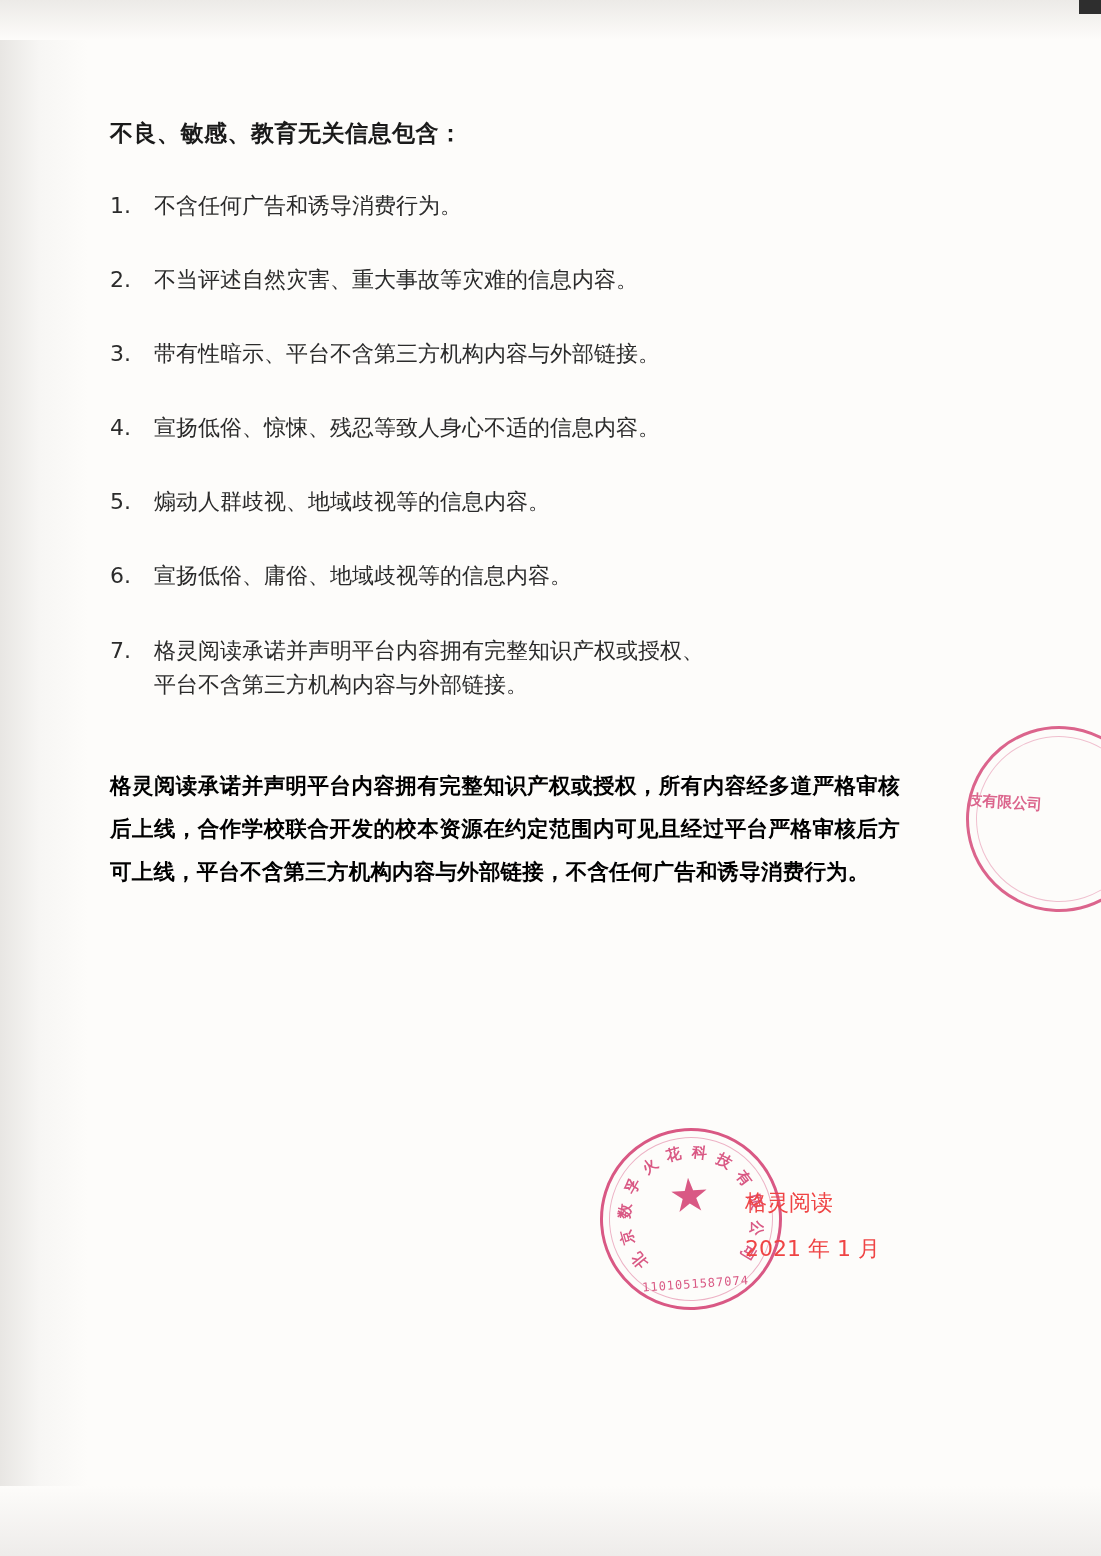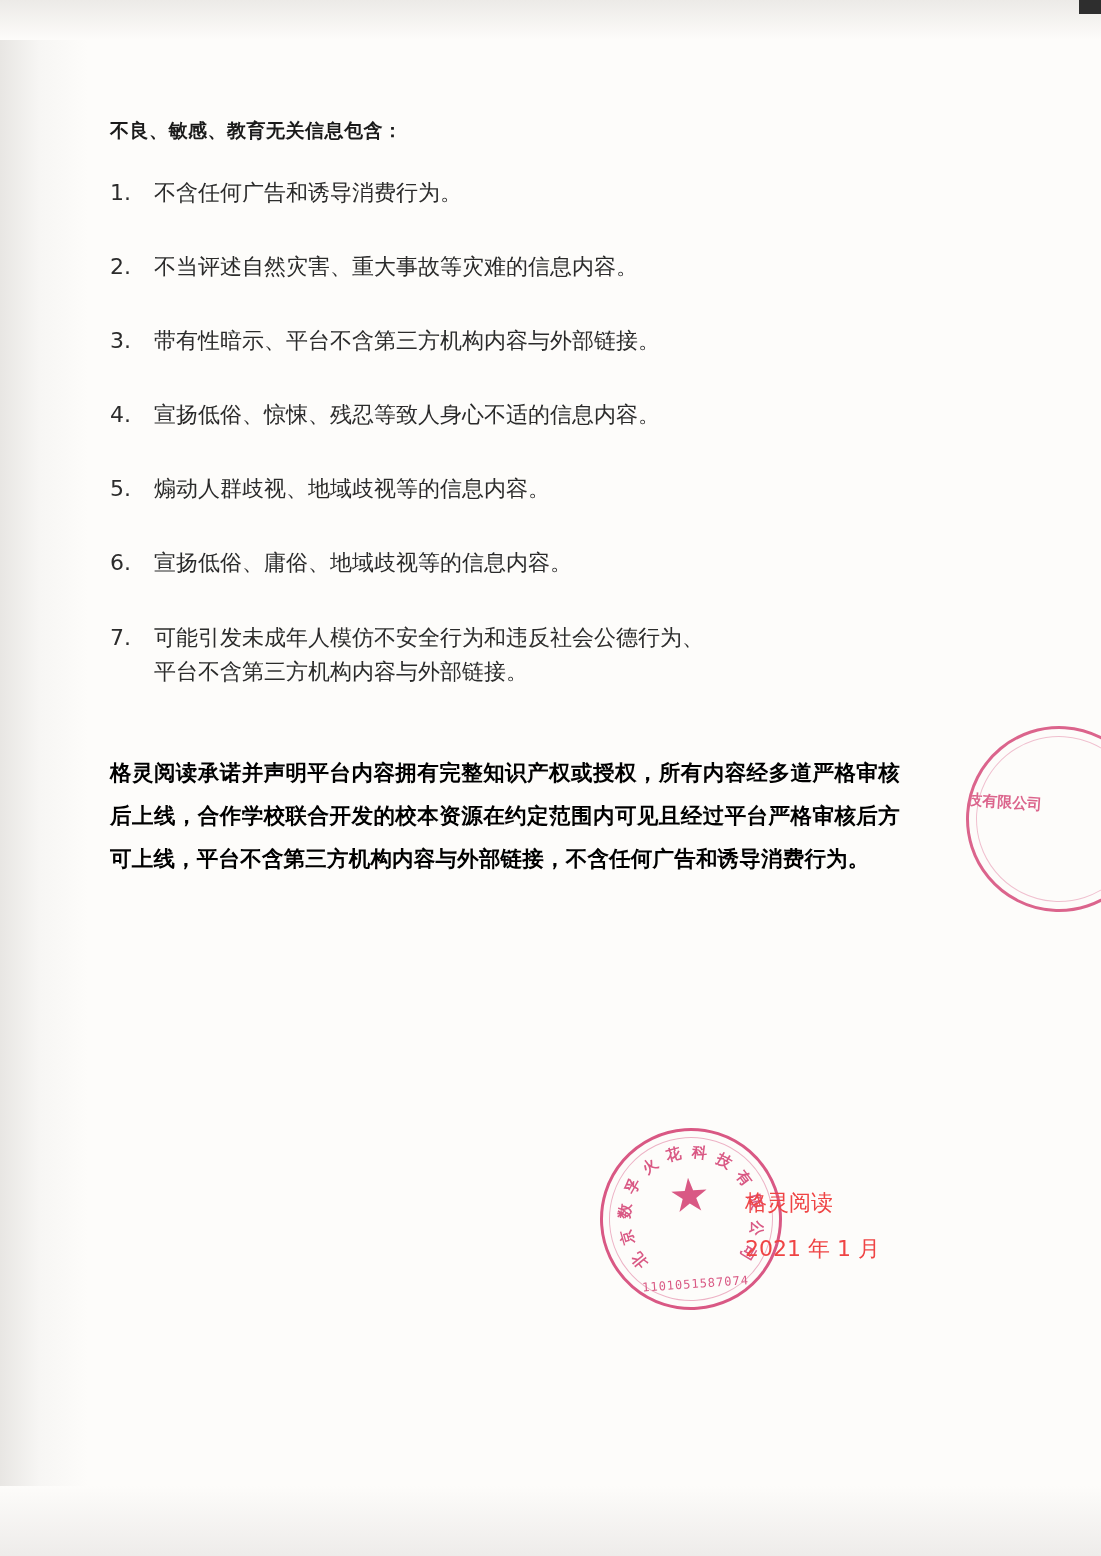--- a/index.html
+++ b/index.html
@@ -45,25 +45,25 @@
     width: 22px; height: 14px;
     background: #2e2e2e;
   }
   .content {
     position: absolute;
     left: 110px;
     top: 118px;
     width: 820px;
   }
   .heading {
-    font-size: 19px;
+    font-size: 23px;
     font-weight: bold;
     color: #1a1a1a;
     letter-spacing: 0.5px;
-    margin-bottom: 32px;
+    margin-bottom: 40px;
   }
   .list {
     margin: 0;
     padding: 0;
     list-style: none;
   }
   .list-item {
     display: flex;
     align-items: flex-start;
     font-size: 22px;
@@ -244,21 +244,21 @@
         <span class="list-num">5.</span>
         <span class="list-text">煽动人群歧视、地域歧视等的信息内容。</span>
       </li>
       <li class="list-item">
         <span class="list-num">6.</span>
         <span class="list-text">宣扬低俗、庸俗、地域歧视等的信息内容。</span>
       </li>
       <li class="list-item">
         <span class="list-num">7.</span>
         <span class="list-text">
-          <span class="cont-line">可能引发未成年人模仿不安全行为和违反社会公德行为、</span>
+          <span class="cont-line">格灵阅读承诺并声明平台内容拥有完整知识产权或授权、</span>
           <span class="cont-line">平台不含第三方机构内容与外部链接。</span>
         </span>
       </li>
     </ul>
 
     <div class="statement">格灵阅读承诺并声明平台内容拥有完整知识产权或授权，所有内容经多道严格审核后上线，合作学校联合开发的校本资源在约定范围内可见且经过平台严格审核后方可上线，平台不含第三方机构内容与外部链接，不含任何广告和诱导消费行为。</div>
   </div>
 
   <div class="stamp-partial">
     <div class="inner-ring"></div>

